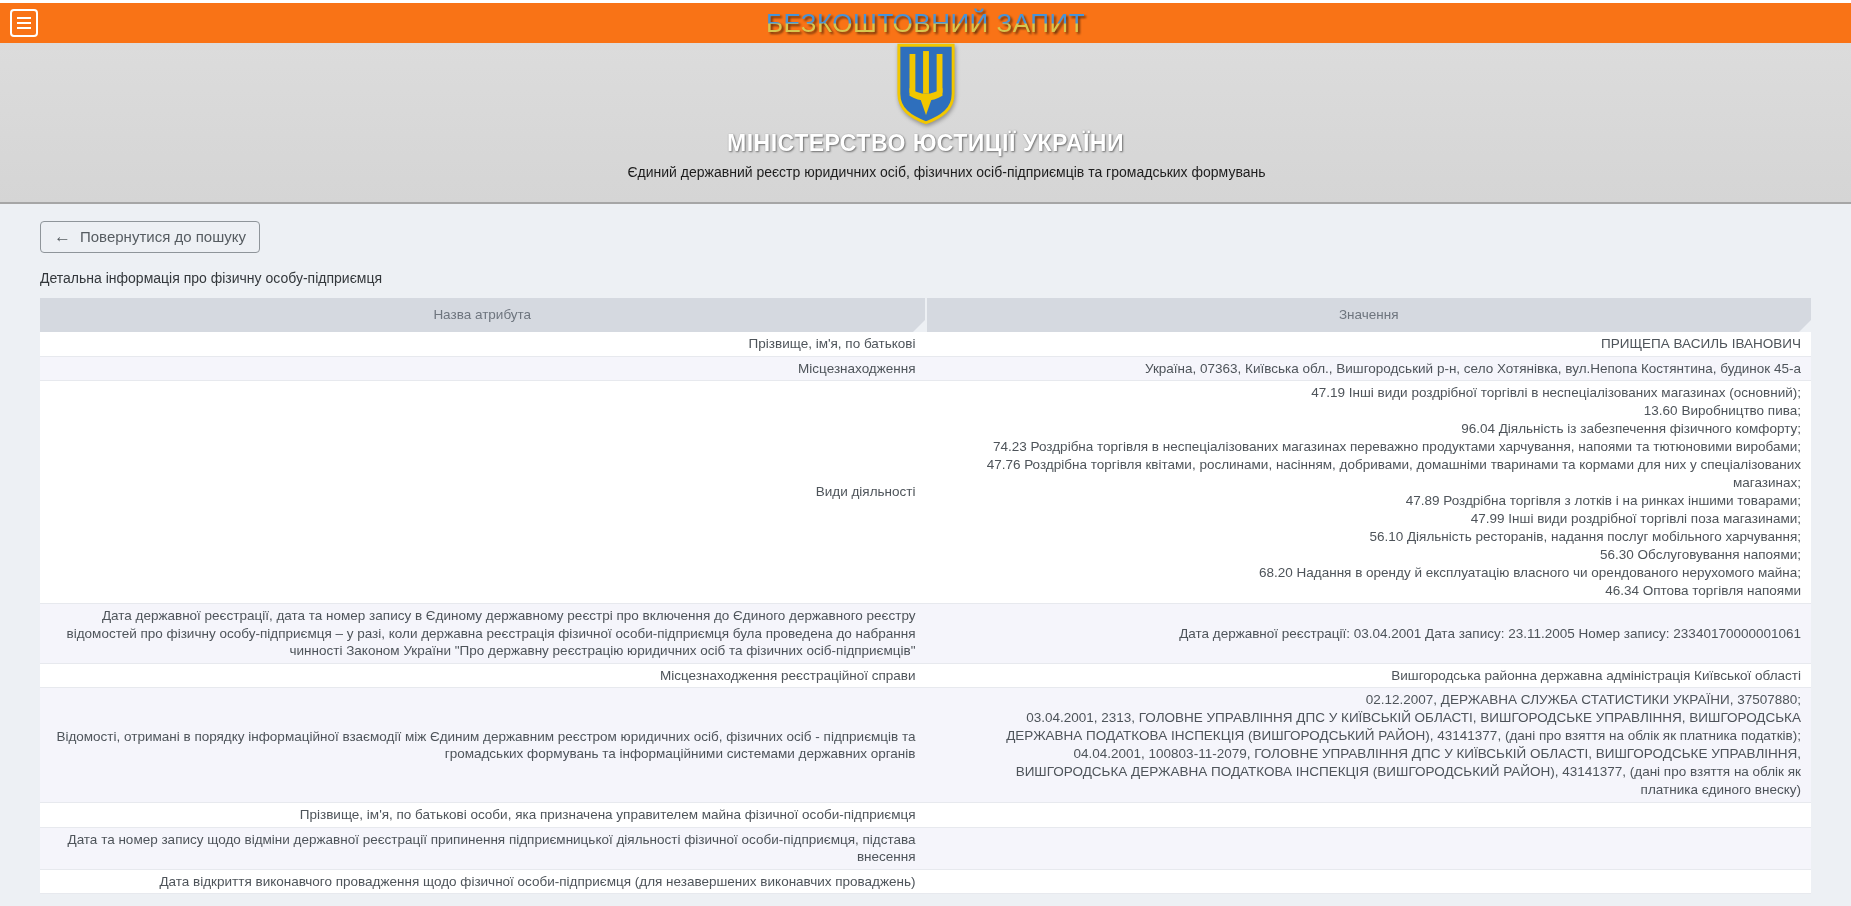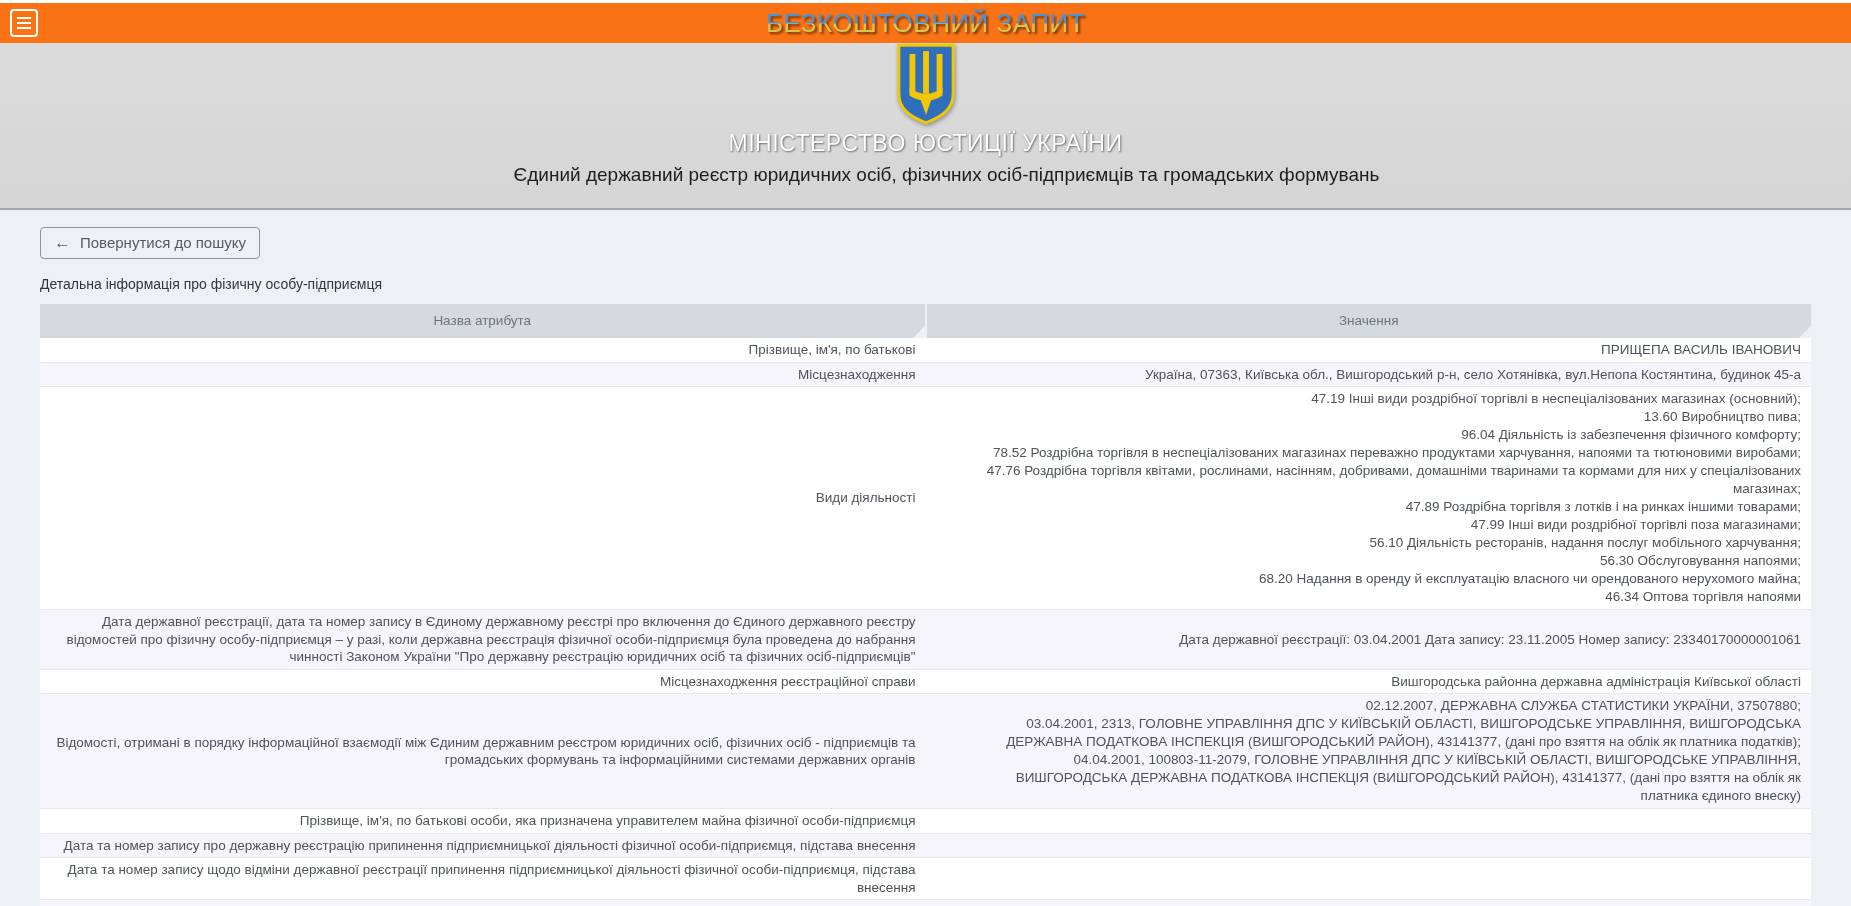--- a/index.html
+++ b/index.html
@@ -56,26 +56,26 @@
     background: linear-gradient(#dcdcdc, #d5d5d5);
     border-bottom: 2px solid #a6a6a6;
     text-align: center;
     padding-bottom: 22px;
   }
   .emblem-wrap { line-height: 0; }
   .emblem-wrap svg { filter: drop-shadow(1px 2px 2px rgba(0,0,0,0.35)); }
   .gov-title {
     margin: 5px 0 7px;
     font-size: 23px;
-    font-weight: 400;
+    font-weight: 700;
     letter-spacing: 0.5px;
     color: #ffffff;
     text-shadow: 1px 1px 2px #6f6f6f, 0 0 1px #9a9a9a;
   }
-  .gov-subtitle { font-size: 19px; color: #1d1d1d; padding-left: 42px; }
+  .gov-subtitle { font-size: 14px; color: #1d1d1d; padding-left: 42px; }
 
   
   .content { padding: 17px 40px 14px; }
   .back-btn {
     display: inline-flex;
     align-items: center;
     gap: 9px;
     border: 1px solid #8f959a;
     border-radius: 4px;
     background: transparent;
@@ -180,21 +180,21 @@
       <tr>
         <td>Місцезнаходження</td>
         <td>Україна, 07363, Київська обл., Вишгородський р-н, село Хотянівка, вул.Непопа Костянтина, будинок 45-а</td>
       </tr>
       <tr>
         <td>Види діяльності</td>
         <td>
           <div class="line">47.19 Інші види роздрібної торгівлі в неспеціалізованих магазинах (основний);</div>
           <div class="line">13.60 Виробництво пива;</div>
           <div class="line">96.04 Діяльність із забезпечення фізичного комфорту;</div>
-          <div class="line">78.52 Роздрібна торгівля в неспеціалізованих магазинах переважно продуктами харчування, напоями та тютюновими виробами;</div>
+          <div class="line">74.23 Роздрібна торгівля в неспеціалізованих магазинах переважно продуктами харчування, напоями та тютюновими виробами;</div>
           <div class="line">47.76 Роздрібна торгівля квітами, рослинами, насінням, добривами, домашніми тваринами та кормами для них у спеціалізованих магазинах;</div>
           <div class="line">47.89 Роздрібна торгівля з лотків і на ринках іншими товарами;</div>
           <div class="line">47.99 Інші види роздрібної торгівлі поза магазинами;</div>
           <div class="line">56.10 Діяльність ресторанів, надання послуг мобільного харчування;</div>
           <div class="line">56.30 Обслуговування напоями;</div>
           <div class="line">68.20 Надання в оренду й експлуатацію власного чи орендованого нерухомого майна;</div>
           <div class="line">46.34 Оптова торгівля напоями</div>
         </td>
       </tr>
       <tr>
@@ -211,24 +211,20 @@
           <div class="line">02.12.2007, ДЕРЖАВНА СЛУЖБА СТАТИСТИКИ УКРАЇНИ, 37507880;</div>
           <div class="line">03.04.2001, 2313, ГОЛОВНЕ УПРАВЛІННЯ ДПС У КИЇВСЬКІЙ ОБЛАСТІ, ВИШГОРОДСЬКЕ УПРАВЛІННЯ, ВИШГОРОДСЬКА ДЕРЖАВНА ПОДАТКОВА ІНСПЕКЦІЯ (ВИШГОРОДСЬКИЙ РАЙОН), 43141377, (дані про взяття на облік як платника податків);</div>
           <div class="line">04.04.2001, 100803-11-2079, ГОЛОВНЕ УПРАВЛІННЯ ДПС У КИЇВСЬКІЙ ОБЛАСТІ, ВИШГОРОДСЬКЕ УПРАВЛІННЯ, ВИШГОРОДСЬКА ДЕРЖАВНА ПОДАТКОВА ІНСПЕКЦІЯ (ВИШГОРОДСЬКИЙ РАЙОН), 43141377, (дані про взяття на облік як платника єдиного внеску)</div>
         </td>
       </tr>
       <tr>
         <td>Прізвище, ім'я, по батькові особи, яка призначена управителем майна фізичної особи-підприємця</td>
         <td></td>
       </tr>
       <tr>
-        <td>Дата та номер запису про державну реєстрацію припинення підприємницької діяльності фізичної особи-підприємця, підстава внесення</td>
-        <td></td>
-      </tr>
-      <tr>
         <td>Дата та номер запису щодо відміни державної реєстрації припинення підприємницької діяльності фізичної особи-підприємця, підстава внесення</td>
         <td></td>
       </tr>
       <tr>
         <td>Дата відкриття виконавчого провадження щодо фізичної особи-підприємця (для незавершених виконавчих проваджень)</td>
         <td></td>
       </tr>
 
     </tbody>
   </table>

